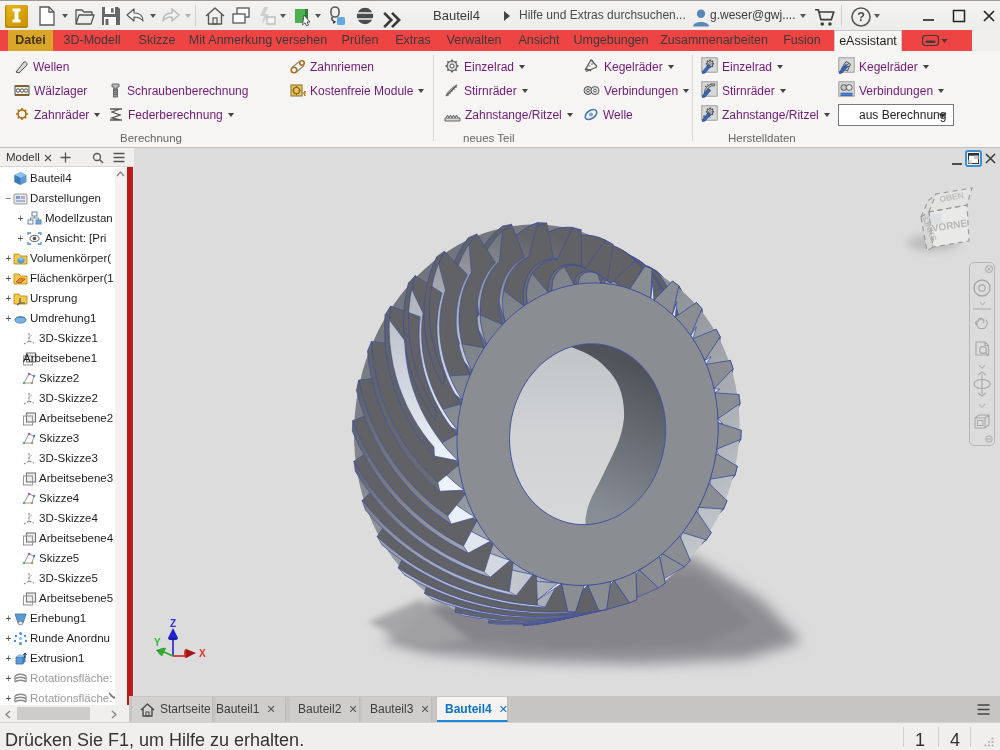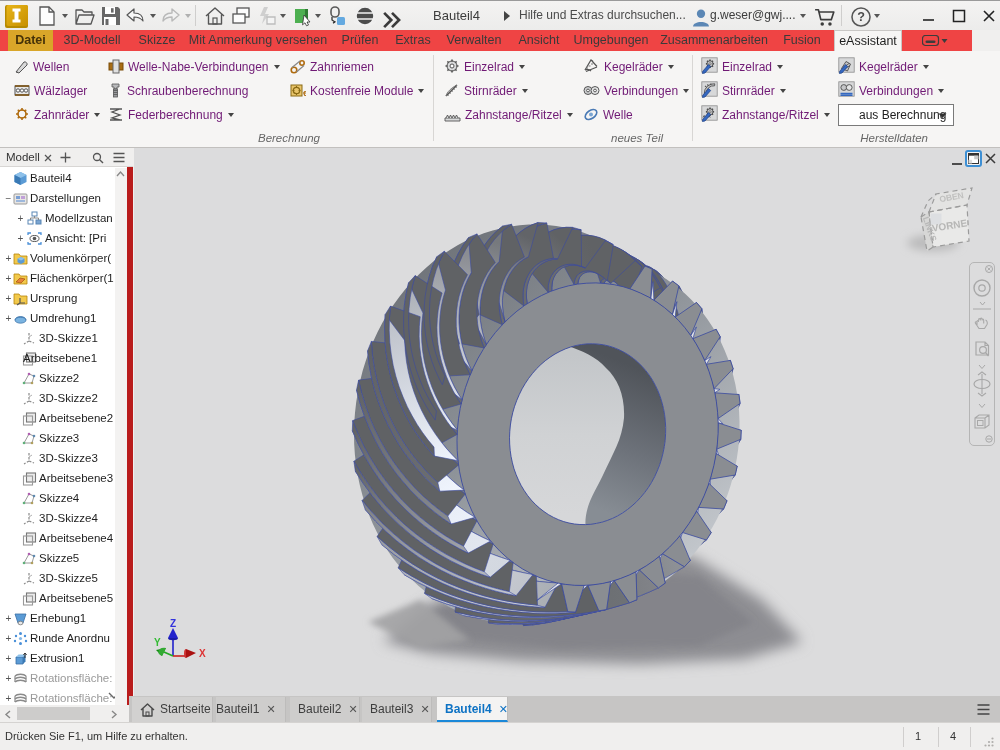--- a/index.html
+++ b/index.html
@@ -11,21 +11,21 @@
 .ticon { position:absolute; top:4px; width:22px; height:22px; }
 .caret { position:absolute; width:0; height:0; border-left:3.5px solid transparent; border-right:3.5px solid transparent; border-top:4px solid #555; top:13px; }
 .tsep { position:absolute; top:4px; width:1px; height:21px; background:#cfcecd; }
 
 #tabrow { left:0; top:30px; width:972px; height:21px; background:#ef4444; }
 .rtab { position:absolute; top:0; height:21px; line-height:21px; font-size:12.5px; color:#3a3a3a; text-align:center; }
 #tab-datei { background:#d9a629; color:#453208; font-weight:bold; }
 #tab-ea { background:#f6f5f4; border:1px solid #c9c7c5; border-bottom:none; color:#1e1e1e; }
 
 #ribbon { left:0; top:51px; width:1000px; height:97px; background:#f6f5f4; border-bottom:1px solid #c2c0be; }
-.rlabel { position:absolute; top:81px; font-size:11.5px; color:#666; width:200px; text-align:right;font-style:italic; }
+.rlabel { position:absolute; top:81px; font-size:11.5px; color:#666; width:200px; text-align:left; }
 .rsep { position:absolute; top:4px; height:86px; width:1px; background:#d8d6d4; }
 .rbtn { position:absolute; font-size:12px; color:#701a75; height:20px; line-height:20px; white-space:nowrap; }
 .rbtn svg { vertical-align:-3px; margin-right:4px; }
 .rcaret { display:inline-block; width:0; height:0; border-left:3.5px solid transparent; border-right:3.5px solid transparent; border-top:4px solid #444; margin-left:5px; vertical-align:2px; }
 
 #browser { left:0; top:148px; width:133px; height:557px; background:#fff; border-right:6px solid #b91c1c; }
 #bheader { position:absolute; left:0; top:0; width:133px; height:19px; background:#f0efee; border-bottom:1px solid #d8d6d4; font-size:11.5px; color:#333; }
 #btree { position:absolute; left:0; top:20px; width:121px; height:537px; overflow:hidden; }
 .titem { position:absolute; left:0; width:133px; height:20px; font-size:11.5px; color:#1e1e1e; white-space:nowrap; }
 .titem .exp { position:absolute; top:5px; font-size:10px; color:#555; width:9px; height:9px; line-height:9px; text-align:center; }
@@ -33,21 +33,21 @@
 .tlabel { position:absolute; top:3px; }
 .gray { color:#9a9a9a; }
 #vscroll { position:absolute; right:0; top:20px; width:12px; height:537px; background:#f3f2f1; }
 
 #viewport { left:134px; top:148px; width:866px; height:548px; background:#dcdcdd; }
 
 #doctabs { left:129px; top:696px; width:871px; height:26px; background:#c6c5c4; }
 .dtab { position:absolute; top:1px; height:25px; line-height:25px; font-size:12px; color:#3d3d3d; background:#cecdcc; border-right:1px solid #bdbcbb; text-align:left; }
 .dx { color:#555; font-size:11px; margin-left:7px; }
 
-#statusbar { left:0; top:722px; width:1000px; height:28px; background:#f0efee; border-top:1px solid #d5d3d1; font-size:11px; color:#333; }
+#statusbar { left:0; top:722px; width:1000px; height:28px; background:#f0efee; border-top:1px solid #d5d3d1; font-size:18px; color:#333; }
 #hscroll { position:absolute; left:0; top:705px; width:129px; height:17px; background:#f0efee; }
 </style></head><body>
 
 <div id="titlebar" class="abs">
 
  <svg class="abs" style="left:4px;top:3px" width="25" height="25" viewBox="0 0 25 25">
   <rect x="1" y="1" width="23" height="23" rx="2" fill="#b68a00"></rect>
   <rect x="2.5" y="1" width="21.5" height="21" rx="2" fill="url(#lg1)"></rect>
   <defs>
         <linearGradient id="lg1" x1="0" y1="0" x2="1" y2="1">
@@ -182,25 +182,20 @@
       <rect x="3.5" y="5.5" width="10" height="2.6" rx="1.3" fill="#3c3c3c"></rect>
       <path d="M19.5 4 l3 4 3 -4 z" fill="#3c3c3c"></path>
     </svg>
 </div>
 <div id="ribbon" class="abs">
 
  <div class="rbtn" style="left:14px;top:6px"><svg width="15" height="15" viewBox="0 0 15 15">
         <path d="M2 13 L10 3 a2.4 2.4 0 0 1 3 3 L5 14 Z" fill="#d8d8d8" stroke="#555" stroke-width="1"></path>
         <path d="M2 13 l1.5 -0.5 L4.5 14 Z" fill="#555"></path>
       </svg>Wellen</div>
- <div class="rbtn" style="left:108px;top:6px"><svg width="16" height="15" viewBox="0 0 16 15">
-        <rect x="1" y="4" width="14" height="7" fill="#c9841d" stroke="#7a4c08"></rect>
-        <path d="M2 4 v7 M4 4 v7 M6 4 v7 M8 4 v7 M10 4 v7 M12 4 v7 M14 4 v7" stroke="#7a4c08" stroke-width="0.8"></path>
-        <rect x="5" y="1" width="6" height="13" fill="#e0e0e0" stroke="#666"></rect>
-      </svg>Welle-Nabe-Verbindungen<span class="rcaret"></span></div>
  <div class="rbtn" style="left:290px;top:6px"><svg width="16" height="15" viewBox="0 0 16 15">
         <circle cx="4" cy="11" r="2.8" fill="none" stroke="#b06c10" stroke-width="1.6"></circle>
         <circle cx="12" cy="4" r="2.2" fill="none" stroke="#b06c10" stroke-width="1.6"></circle>
         <path d="M2 8.5 L10 2 M6.5 13 L14 6.5" stroke="#888" stroke-width="1.2"></path>
       </svg>Zahnriemen</div>
  <div class="rbtn" style="left:14px;top:30px"><svg width="16" height="15" viewBox="0 0 16 15">
         <rect x="1" y="3" width="14" height="9" fill="#e8e8e8" stroke="#555"></rect>
         <circle cx="4" cy="7.5" r="1.7" fill="#fff" stroke="#555"></circle>
         <circle cx="8" cy="7.5" r="1.7" fill="#fff" stroke="#555"></circle>
         <circle cx="12" cy="7.5" r="1.7" fill="#fff" stroke="#555"></circle>

